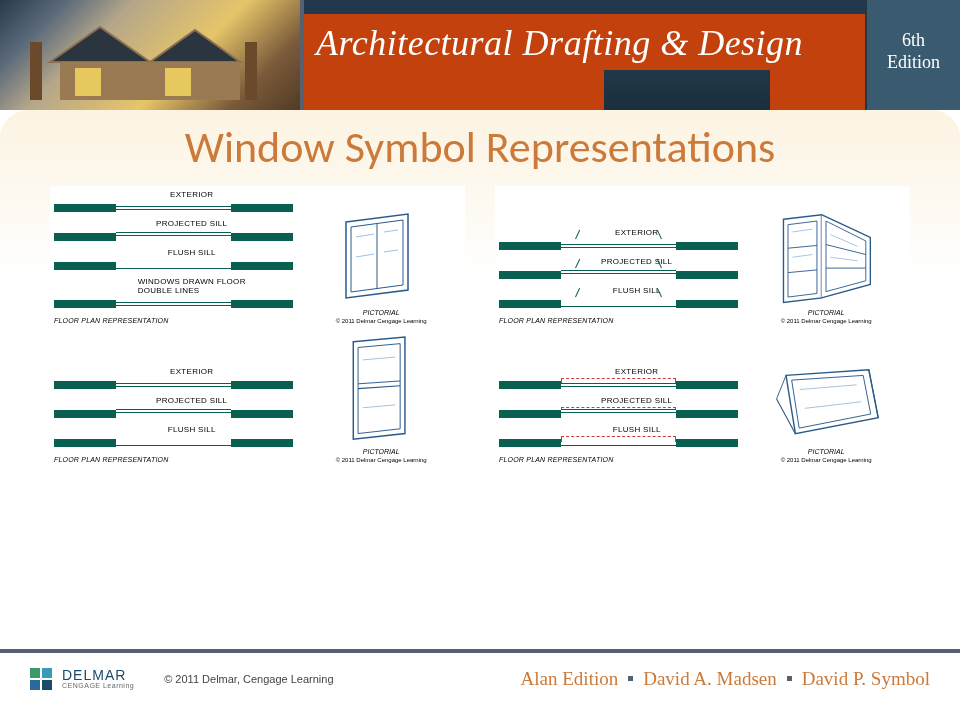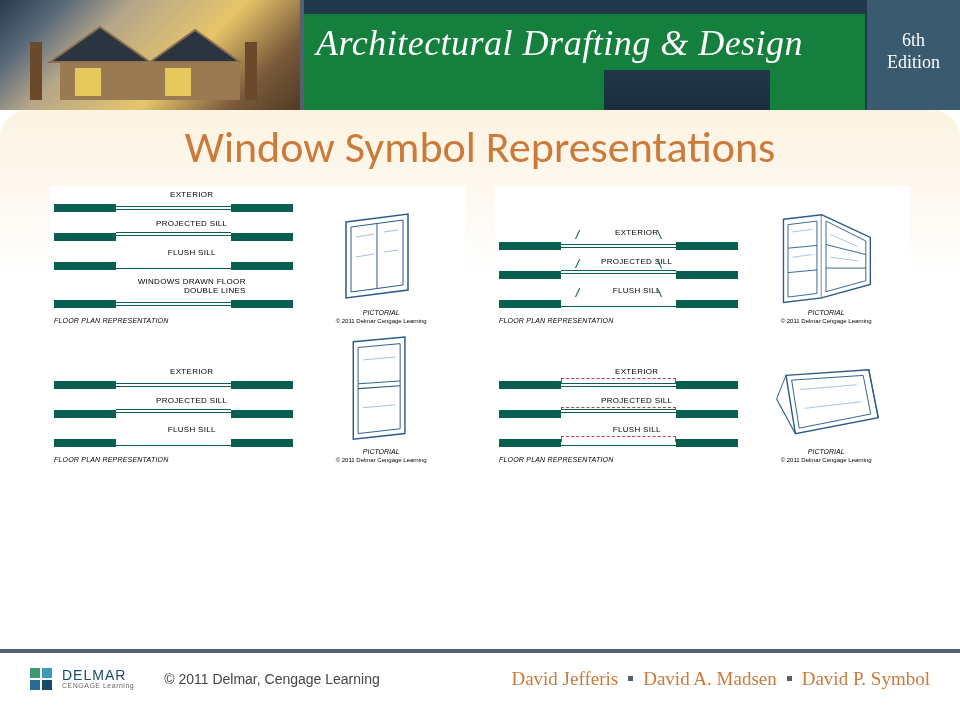--- a/index.html
+++ b/index.html
@@ -2,37 +2,37 @@
 <html><head>
 <meta charset="utf-8">
 <style>
   * { box-sizing: border-box; margin: 0; padding: 0; }
   body { width: 960px; height: 720px; font-family: Calibri, Arial, sans-serif; background: #fff; overflow: hidden; position: relative; }
   
   
   .banner { height: 110px; position: relative; overflow: hidden; }
   .banner-left { position: absolute; left: 0; top: 0; width: 340px; height: 110px; background: linear-gradient(135deg, #2a3a4a 0%, #5a6a7a 15%, #b5a68a 30%, #e6c56a 55%, #7a5a3a 75%, #3a2a1a 100%); }
   .banner-house { position: absolute; left: 20px; top: 12px; width: 280px; height: 88px; }
-  .banner-mid { position: absolute; left: 300px; top: 0; right: 95px; height: 110px; background: #15803d; border-left: 4px solid #556070; }
+  .banner-mid { position: absolute; left: 300px; top: 0; right: 95px; height: 110px; background: #c2410c; border-left: 4px solid #556070; }
   .banner-mid-stripe { height: 14px; background: #22384d; }
   .banner-title { color: #fff; font-family: "Times New Roman", serif; font-size: 36px; font-style: italic; font-weight: 400; letter-spacing: 0.5px; padding: 8px 12px; }
   .banner-right { position: absolute; right: 0; top: 0; width: 95px; height: 110px; background: #3a5a6f; border-left: 2px solid #223848; color: #fff; font-family: "Times New Roman", serif; font-size: 18px; text-align: center; padding-top: 30px; line-height: 1.2; }
   .banner-underbar { position: absolute; left: 300px; right: 95px; bottom: 0; height: 40px; background: linear-gradient(180deg, #223848 0%, #1a2e3d 100%); }
   
   
   .content { position: relative; height: calc(720px - 110px - 55px); background: linear-gradient(180deg, #fcf3e1 0%, #ffffff 30%); padding: 10px 40px 0 40px; border-radius: 28px; }
   .slide-title { font-family: Calibri, Arial, sans-serif; font-size: 44px; color: #cb7a3a; font-weight: 400; text-align: center; margin-bottom: 12px; }
   
   .diagram-grid { display: grid; grid-template-columns: 1fr 1fr; gap: 4px 30px; padding: 0 10px; }
   .diagram-cell { background: #fff; display: flex; align-items: flex-end; gap: 8px; padding: 4px; }
   .diagram-left { flex: 1.5; display: flex; flex-direction: column; gap: 4px; }
   .diagram-right { flex: 1; display: flex; flex-direction: column; align-items: center; gap: 2px; }
   
   .sym-row { display: flex; flex-direction: column; align-items: center; gap: 2px; }
-  .sym-label { font-family: Arial, sans-serif; font-size: 8px; text-align: right; letter-spacing: 0.3px; margin-left: 36px; }
+  .sym-label { font-family: Arial, sans-serif; font-size: 8px; text-align: left; letter-spacing: 0.3px; margin-left: 36px; }
   .sym-line { height: 14px; width: 100%; position: relative; }
   .wall { position: absolute; top: 3px; height: 8px; background: #0a6050; }
   .wall.l { left: 0; width: 26%; }
   .wall.r { right: 0; width: 26%; }
   .glazing { position: absolute; left: 26%; right: 26%; top: 5px; height: 4px; border-top: 1px solid #0a6050; border-bottom: 1px solid #0a6050; background: #fff; }
   .glazing.proj { top: 2px; }
   .glazing.flush { top: 9px; height: 1px; border: none; background: #0a6050; }
   .swing-lines { position: absolute; left: 26%; right: 26%; top: -8px; height: 8px; }
   .swing-lines::before, .swing-lines::after { content: ''; position: absolute; bottom: 0; width: 1px; height: 10px; background: #0a6050; }
   .swing-lines::before { left: 12%; transform: rotate(25deg); transform-origin: bottom; }
@@ -49,21 +49,21 @@
   .pict-svg-wide { width: 120px; height: 80px; }
   
   
   .footer { position: absolute; bottom: 16px; left: 0; right: 0; height: 55px; border-top: 4px solid #556070; display: flex; align-items: center; justify-content: space-between; padding: 0 30px; background: #fff; }
   .footer-left { display: flex; align-items: center; gap: 10px; }
   .logo-mark { display: flex; gap: 2px; }
   .logo-sq { width: 10px; height: 10px; }
   .logo-text { display: flex; flex-direction: column; line-height: 1; }
   .logo-main { font-family: Arial, sans-serif; font-size: 14px; color: #1a4a6a; letter-spacing: 1px; }
   .logo-sub { font-family: Arial, sans-serif; font-size: 7px; color: #666; letter-spacing: 0.5px; }
-  .footer-copy { font-family: Arial, sans-serif; font-size: 14px; color: #444; margin-left: 20px; }
+  .footer-copy { font-family: Arial, sans-serif; font-size: 11px; color: #444; margin-left: 20px; }
   .footer-right { font-family: "Times New Roman", serif; font-size: 19px; color: #cb7a3a; display: flex; align-items: center; gap: 10px; }
   .dot { width: 5px; height: 5px; background: #556070; display: inline-block; }
 </style>
 </head>
 <body>
 
 <div class="banner">
   <div class="banner-left">
     <svg class="banner-house" viewBox="0 0 280 88">
       <polygon points="30,50 80,15 130,50" fill="#2a3540" stroke="#8a7050" stroke-width="2"></polygon>
@@ -294,19 +294,19 @@
         <div class="logo-sq" style="background:#1a4a6a;"></div>
       </div>
     </div>
     <div class="logo-text">
       <span class="logo-main">DELMAR</span>
       <span class="logo-sub">CENGAGE Learning</span>
     </div>
     <span class="footer-copy">© 2011 Delmar, Cengage Learning</span>
   </div>
   <div class="footer-right">
-    <span>David Jefferis</span>
+    <span>Alan Edition</span>
     <span class="dot"></span>
     <span>David A. Madsen</span>
     <span class="dot"></span>
     <span>David P. Symbol</span>
   </div>
 </div>
 
 </body></html>

